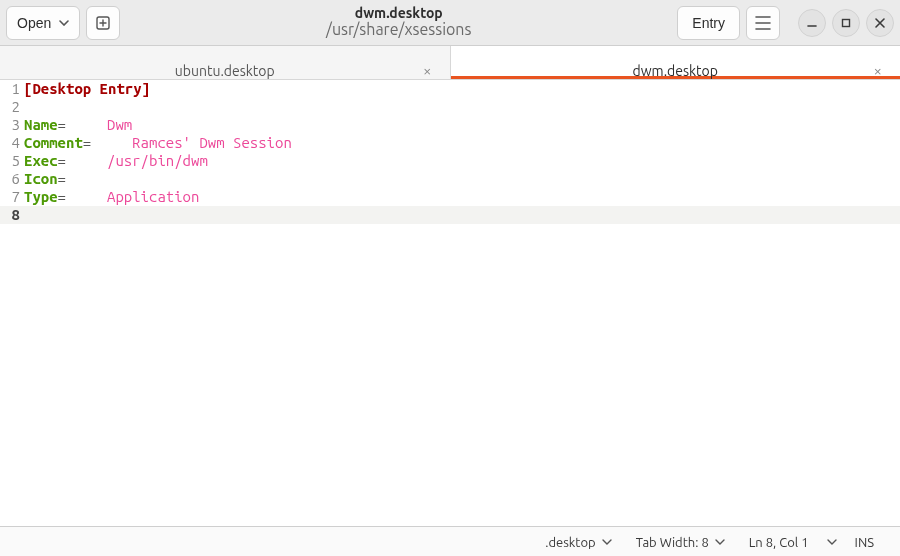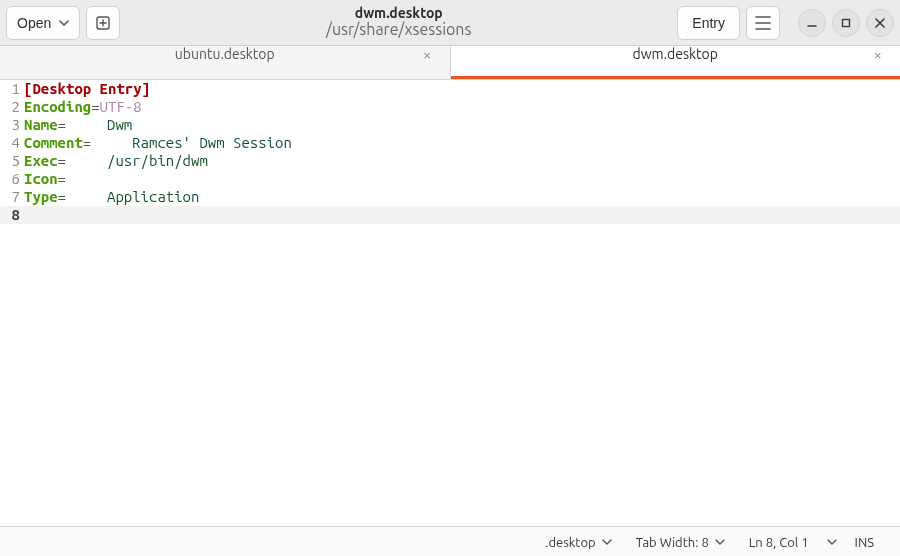--- a/index.html
+++ b/index.html
@@ -60,21 +60,21 @@
   }
   .tabs {
     height: 34px;
     background: #f5f5f5;
     border-bottom: 1px solid #d7d7d7;
     display: flex;
   }
   .tab {
     flex: 1;
     display: flex;
-    align-items: flex-start;
+    align-items: flex-end;
     justify-content: center;
     position: relative;
     font-size: 14px;
     color: #555;
     border-right: 1px solid #d7d7d7;
     cursor: pointer;
   }
   .tab:last-child { border-right: none; }
   .tab.active {
     background: #fff;
@@ -103,21 +103,21 @@
     color: #888;
     padding-right: 4px;
     user-select: none;
   }
   .code { white-space: pre; }
   .line.current { background: #f3f3f1; }
   .line.current .gutter { background: #f3f3f1; font-weight: 600; color: #444; }
   .tok-section { color: #a40000; font-weight: 700; }
   .tok-key { color: #4e9a06; font-weight: 700; }
   .tok-eq { color: #555; }
-  .tok-val { color: #14532d; padding-left: 41px; }
+  .tok-val { color: #ec4899; padding-left: 41px; }
   .tok-val-enc { color: #ad7fa8; }
   .statusbar {
     height: 30px;
     border-top: 1px solid #cfcfcf;
     background: #fafafa;
     display: flex;
     align-items: center;
     justify-content: flex-end;
     padding: 0 14px;
     font-size: 13px;
@@ -206,21 +206,20 @@
     </div>
   </div>
 
 <div class="editor" id="editor-container">
     <div class="line">
       <div class="gutter">1</div>
       <div class="code"><span class="tok-section">[Desktop Entry]</span></div>
     </div>
     <div class="line">
       <div class="gutter">2</div>
-      <div class="code"><span class="tok-key">Encoding</span><span class="tok-eq">=</span><span class="tok-val-enc">UTF-8</span></div>
     </div>
     <div class="line">
       <div class="gutter">3</div>
       <div class="code"><span class="tok-key">Name</span><span class="tok-eq">=</span><span class="tok-val">Dwm</span></div>
     </div>
     <div class="line">
       <div class="gutter">4</div>
       <div class="code"><span class="tok-key">Comment</span><span class="tok-eq">=</span><span class="tok-val">Ramces' Dwm Session</span></div>
     </div>
     <div class="line">

